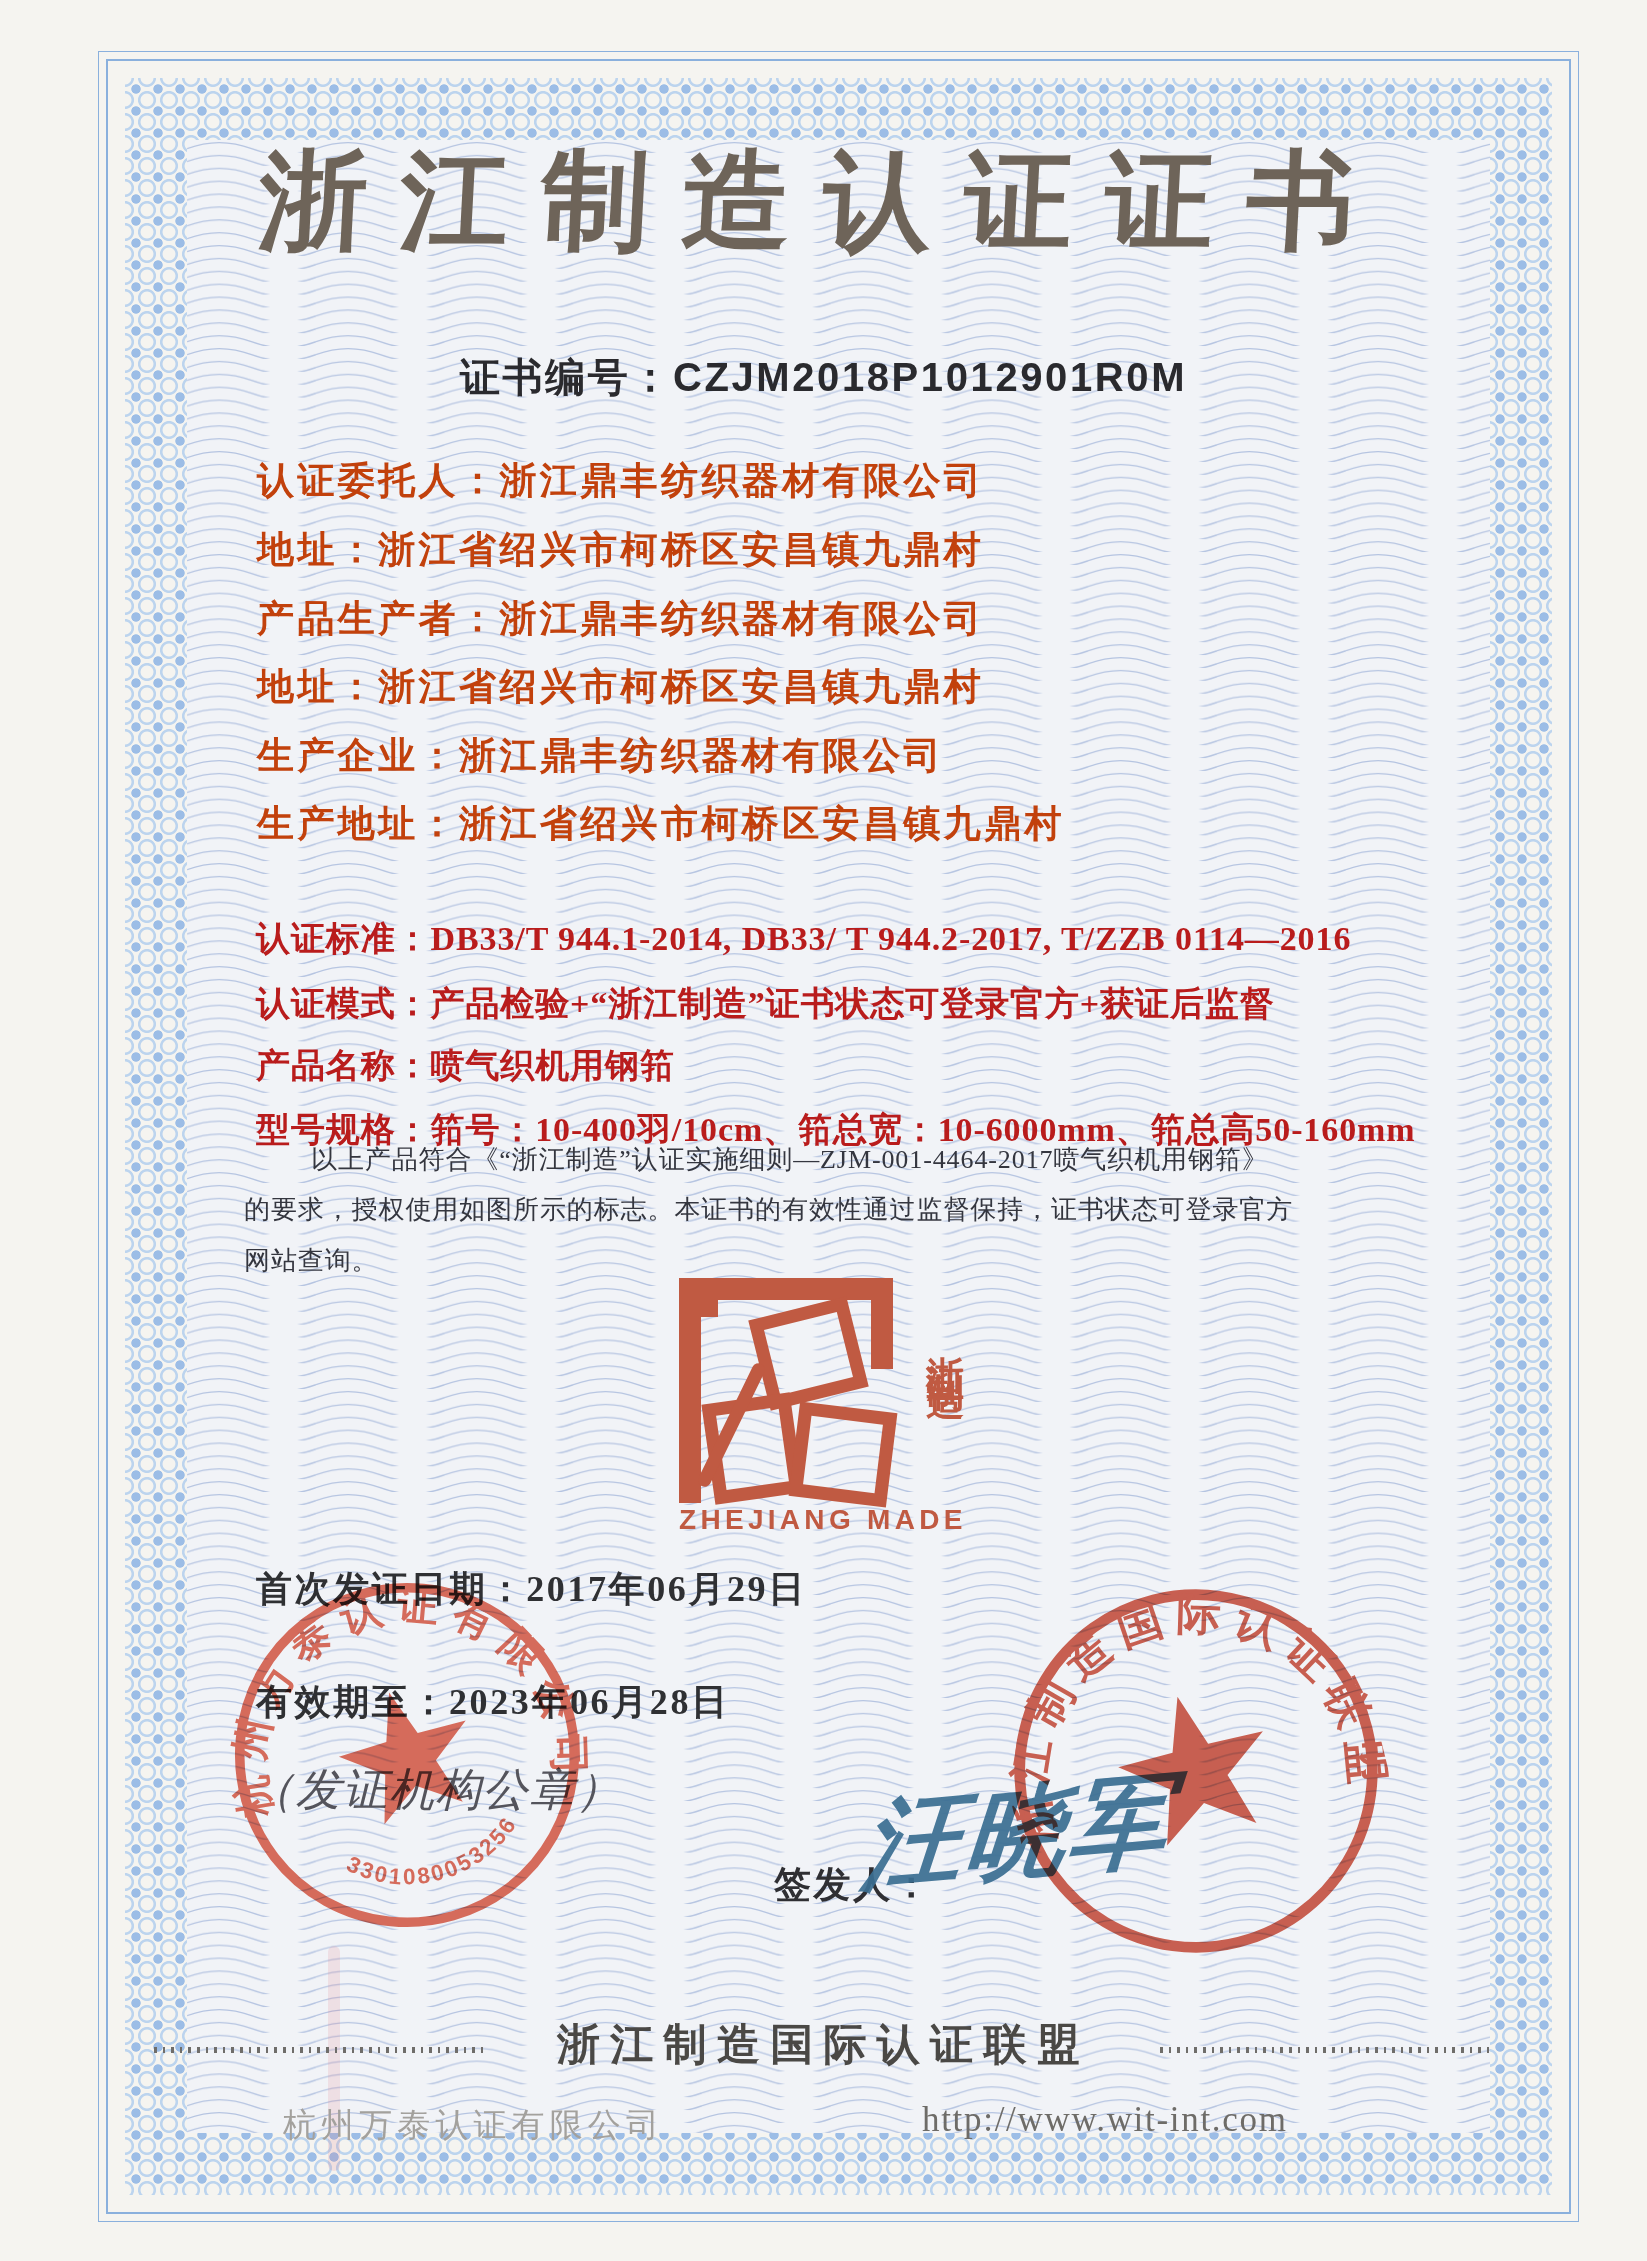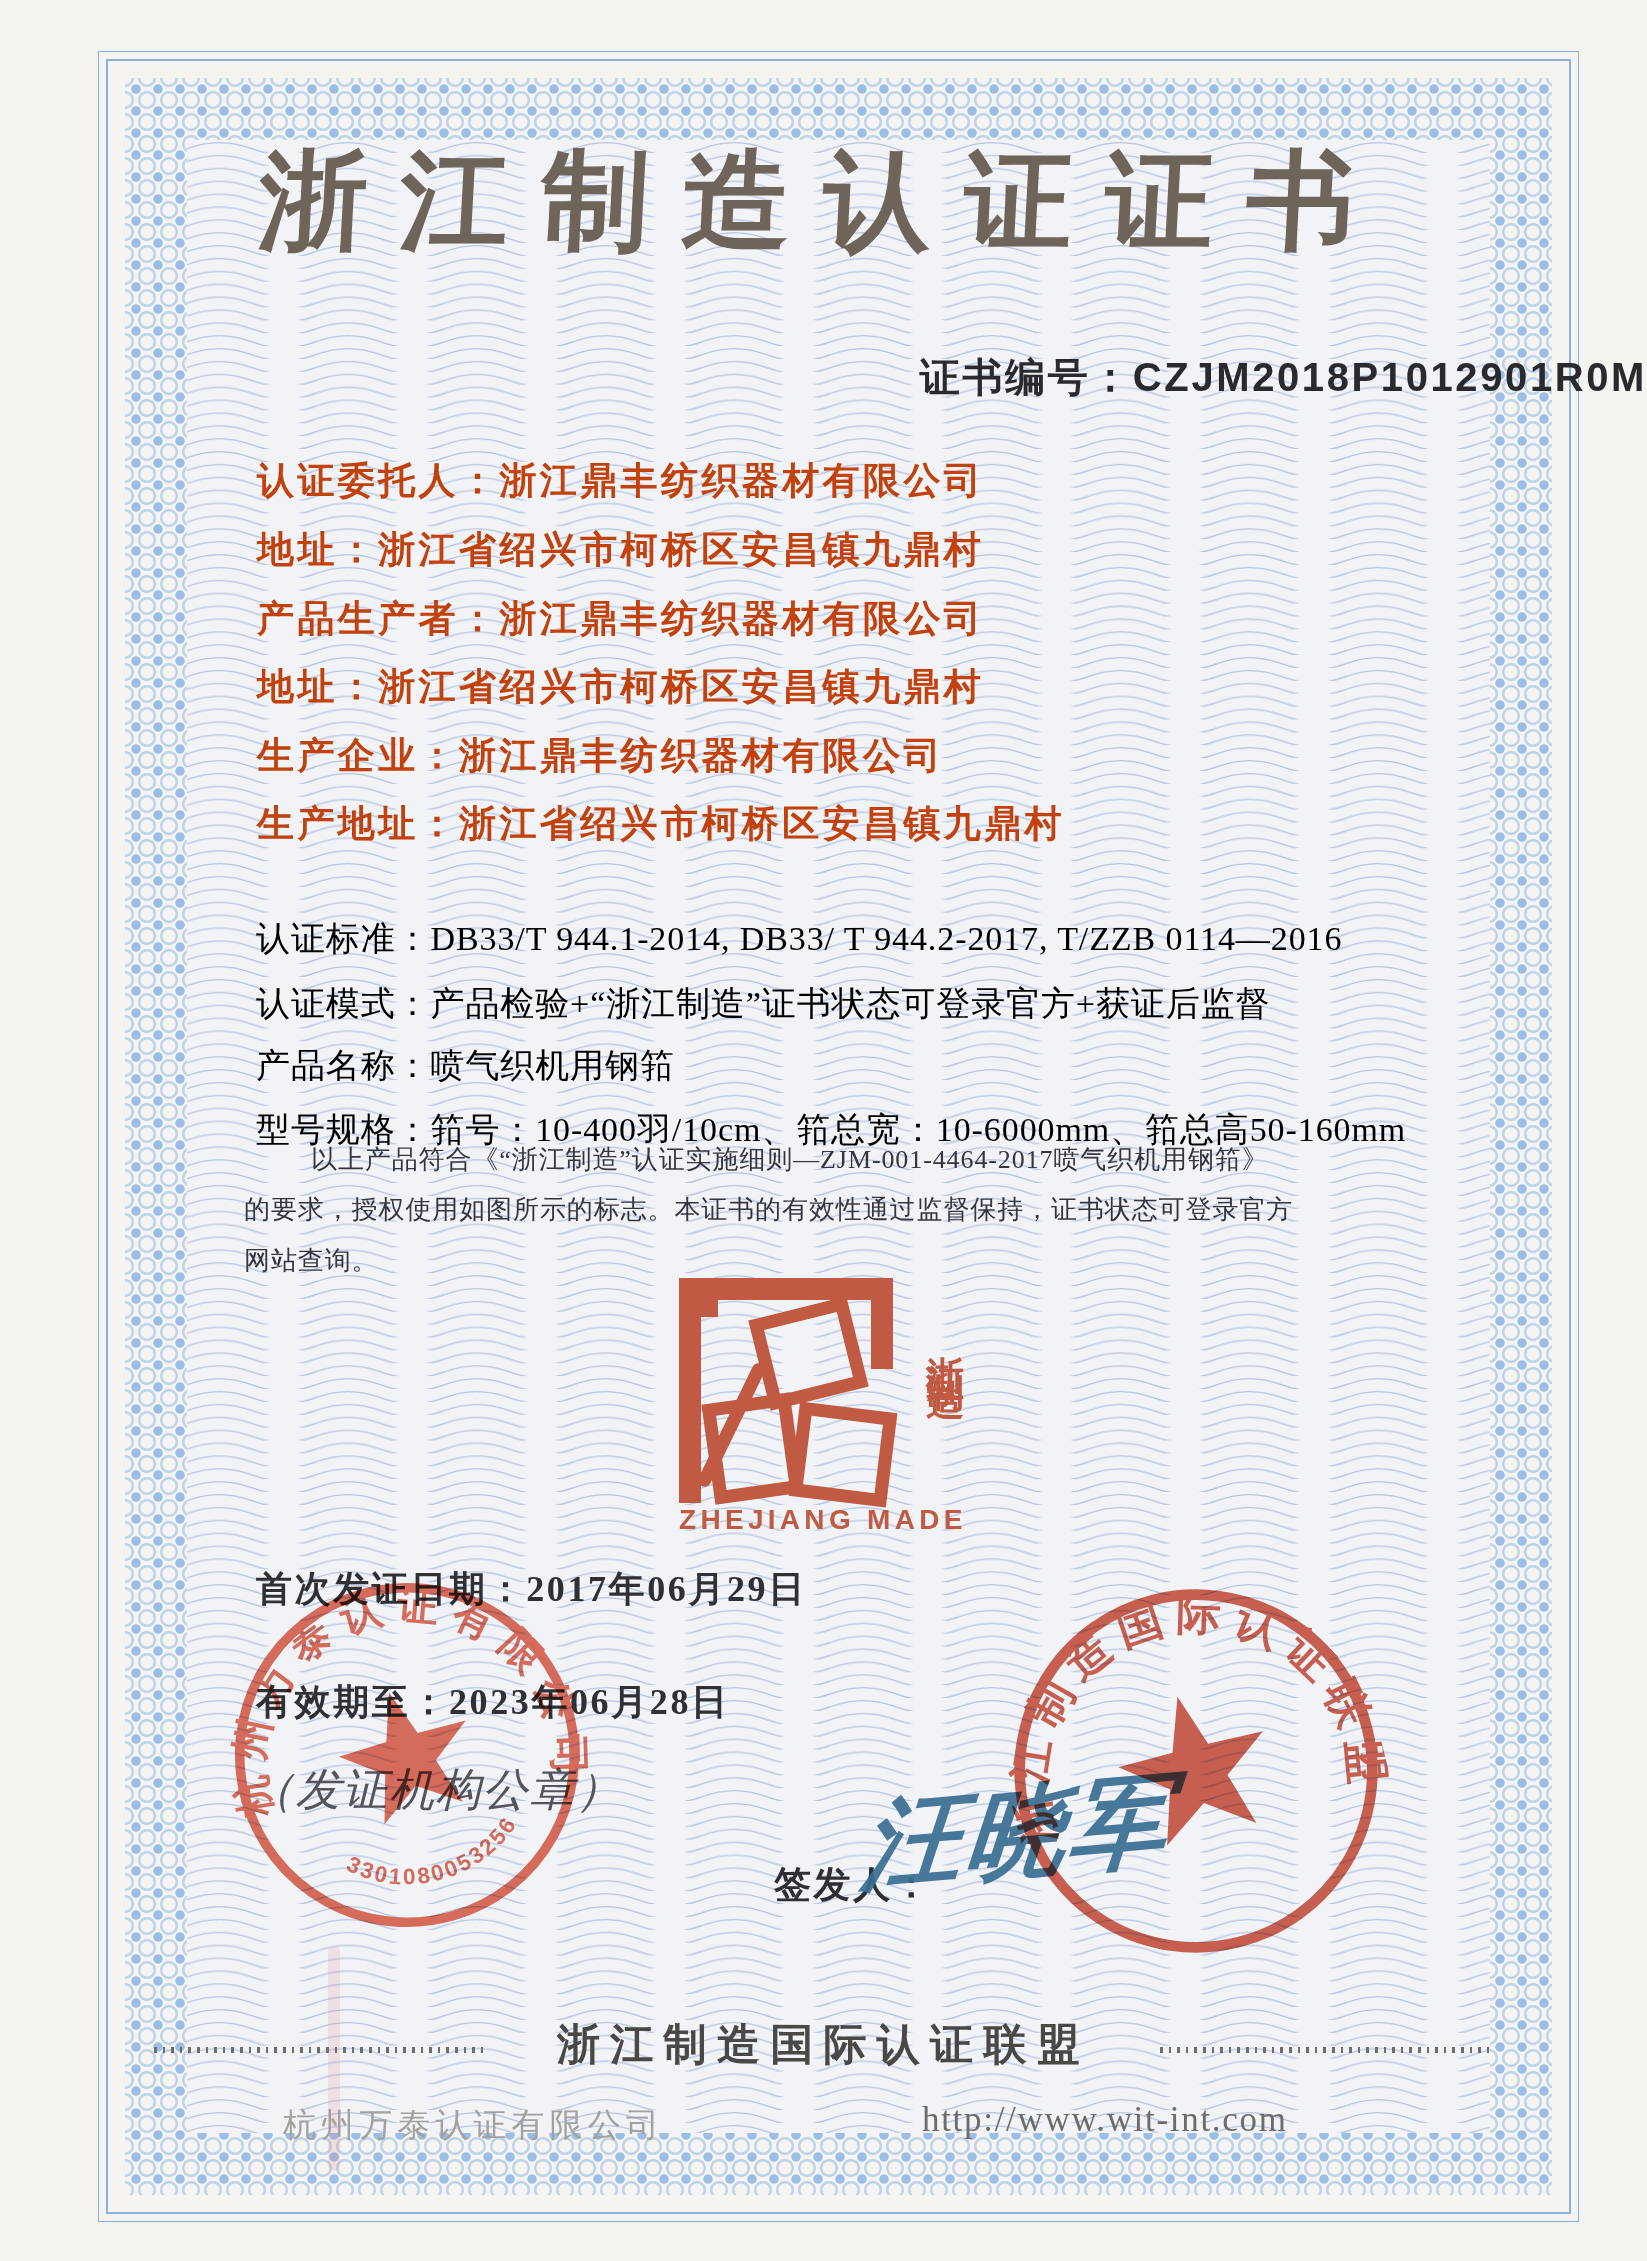--- a/index.html
+++ b/index.html
@@ -16,26 +16,26 @@
       radial-gradient(circle, #9cbde6 0 4.3px, rgba(156,189,230,0) 5.1px),
       radial-gradient(circle, rgba(255,255,255,0) 6px, #bcd4ee 6.9px 8.6px, rgba(255,255,255,0) 9.4px);
     background-size:22px 22px,22px 22px;
     background-position:0 0,11px 11px;}
   .content-bg{position:absolute;inset:62px;background:#f1f3f7;}
   .waves{position:absolute;inset:0;width:100%;height:100%;}
 
   
   .title{left:0;right:0;top:129px;text-align:center;font-size:108px;font-weight:bold;
          color:#6e6459;letter-spacing:33px;transform:skewX(-3deg);white-space:nowrap;}
-  .certno{left:0;right:0;top:350px;text-align:right;
+  .certno{left:0;right:0;top:350px;text-align:center;
           font-family:"Liberation Sans","DejaVu Sans",sans-serif;
           font-size:40px;font-weight:bold;color:#2a2a2e;letter-spacing:2.6px;}
   .info-line{position:absolute;left:257px;font-size:37px;font-weight:bold;color:#c2410c;
              letter-spacing:3.4px;white-space:nowrap;}
-  .spec-line{position:absolute;left:256px;font-size:34px;font-weight:normal;color:#000000;
+  .spec-line{position:absolute;left:256px;font-size:34px;font-weight:bold;color:#b91c1c;
              letter-spacing:0.9px;white-space:nowrap;}
   .stmt-line{position:absolute;left:244px;width:1184px;font-size:26px;color:#34363f;
              letter-spacing:0.9px;white-space:nowrap;}
   .stmt-indent{padding-left:67px;}
   .date-line{position:absolute;left:256px;font-size:36px;font-weight:bold;color:#2f3033;
              letter-spacing:2.6px;white-space:nowrap;}
   .seal-note{left:249px;top:1760px;font-size:45px;color:#54545c;letter-spacing:1.7px;font-style:italic;}
   .signer{left:774px;top:1860px;font-size:37px;font-weight:bold;color:#2f2f33;letter-spacing:2.6px;}
   .signature{left:862px;top:1767px;font-size:100px;color:#3a6e92;font-style:italic;
              font-weight:bold;transform:rotate(-5deg) skewX(-10deg);letter-spacing:3.4px;

